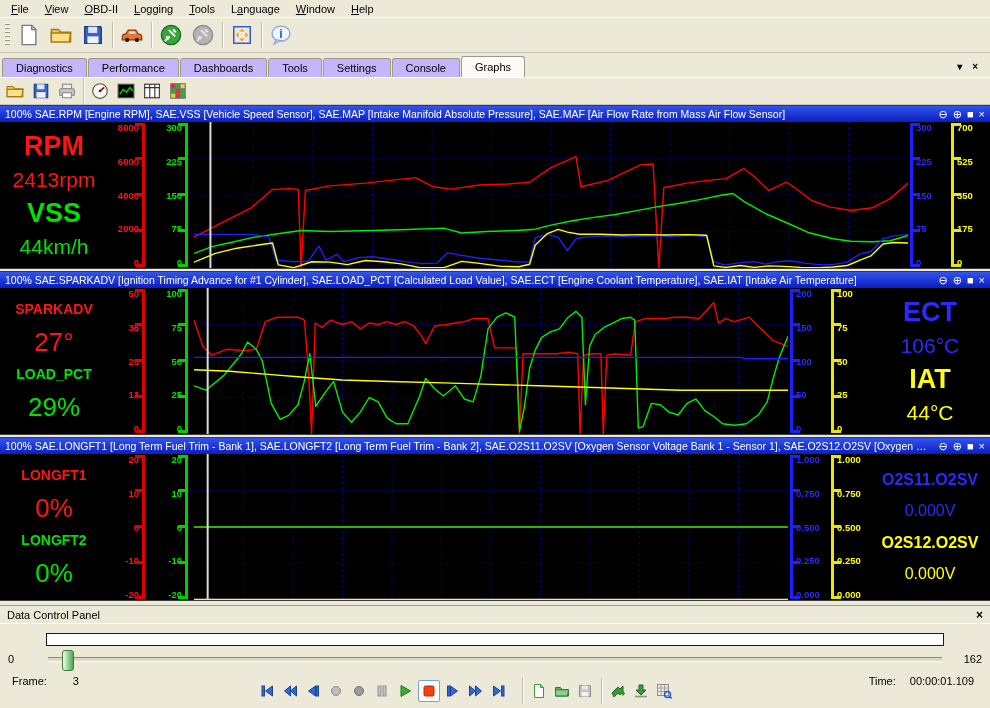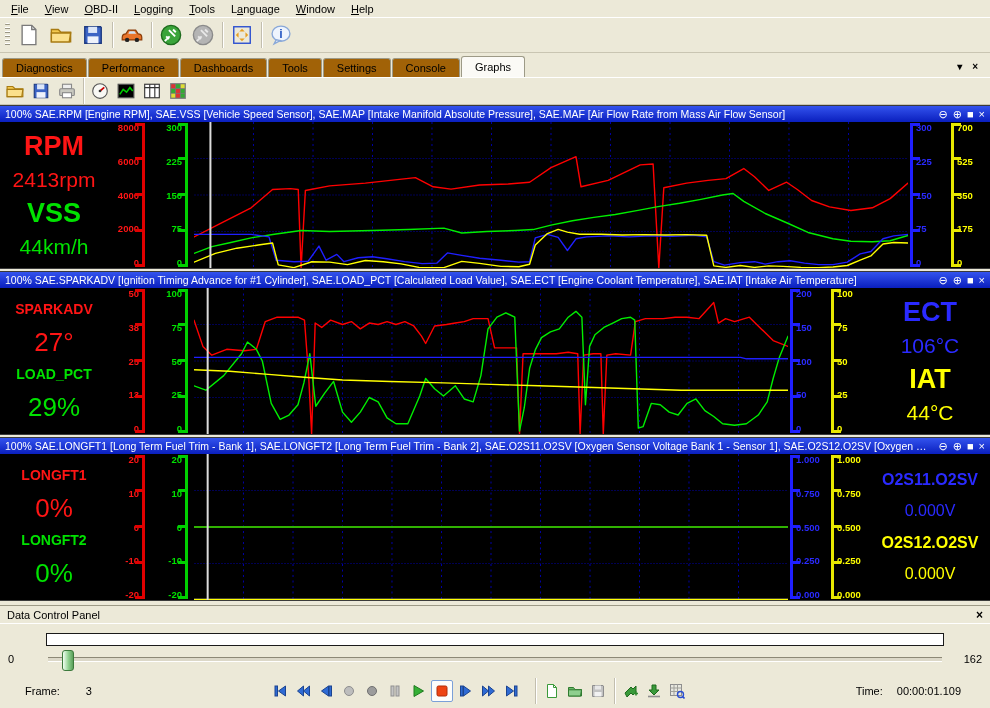--- a/index.html
+++ b/index.html
@@ -9,21 +9,21 @@
   .menubar{height:17px;display:flex;align-items:center;padding-left:3px}
   .mi{padding:2px 8px;cursor:default}
   
   .toolbar{height:35px;display:flex;align-items:center;padding-left:2px;border-bottom:1px solid #c9c5b2;box-shadow:0 1px 0 #fff inset}
   .grip{width:5px;height:24px;margin:0 3px;background:repeating-linear-gradient(#fff 0 1px,#9a9684 1px 2px,transparent 2px 4px);border-radius:2px}
   .tbtn{width:32px;height:30px;display:flex;align-items:center;justify-content:center}
   .tbtn svg{width:22px;height:22px}
   .tsep{width:1px;height:26px;background:#c2beae;margin:0 3px;box-shadow:1px 0 0 #fff}
   
   .tabbar{height:22px;display:flex;align-items:flex-end;padding:2px 4px 0 2px;border-bottom:1px solid #fff}
-  .tab{padding:3px 13px 3px;border:1px solid #9d9a87;border-bottom:none;border-radius:3px 3px 0 0;background:#a16207;margin-right:1px}
+  .tab{padding:3px 13px 3px;border:1px solid #9d9a87;border-bottom:none;border-radius:3px 3px 0 0;background:#c4b5fd;margin-right:1px}
   .tab.active{background:#fbfaf6;font-weight:normal;padding-top:4px;padding-bottom:4px}
   .tabctl{margin-left:auto;display:flex;gap:10px;padding:0 8px 5px 0;font-weight:bold;font-size:10px}
   
   .gtoolbar{height:26px;display:flex;align-items:center;padding-left:2px;border-bottom:1px solid #c9c5b2}
   .gtbtn{width:26px;height:24px;display:flex;align-items:center;justify-content:center}
   .gtbtn svg{width:18px;height:18px}
   
   .graphs{background:#ece9d8}
   .graph{border:1px solid #3a3a3a;border-left:none;border-right:none;margin-bottom:2px;background:#000}
   .gtitle{height:16px;background:linear-gradient(#3353ee,#0a1fbe);color:#fff;display:flex;align-items:center;padding:0 5px;white-space:nowrap;font-size:10.5px}
@@ -64,21 +64,21 @@
   
   .dcp{margin-top:4px;border-top:1px solid #9d9a87;background:#ece9d8}
   .dcph{height:17px;display:flex;align-items:center;padding:0 7px;border-bottom:1px solid #fff}
   .dcph .x{margin-left:auto;font-weight:bold;font-size:12px;cursor:default}
   .progress{height:11px;background:#fff;border:1px solid #1a1a1a;margin:9px 46px 3px 46px}
   .sliderrow{display:flex;align-items:center;height:20px;padding:0 8px}
   .smin,.smax{width:34px;font-size:11px}
   .smax{text-align:right}
   .strack{flex:1;height:3px;background:#dcd8c8;border-top:1px solid #8c8876;border-bottom:1px solid #fff;margin:0 6px;position:relative}
   .sthumb{position:absolute;left:1.6%;top:-8px;width:10px;height:19px;background:linear-gradient(90deg,#f2fff2,#8fd08f 55%,#5aa05a);border:1px solid #3c7a3c;border-radius:3px}
-  .transport{display:flex;align-items:center;height:32px;padding:0 25px;margin-top:6px}
+  .transport{display:flex;height:32px;padding:0 12px;margin-top:6px}
   .flabel{font-size:11px}
   .fval{margin-left:26px;font-size:11px}
   .tgroup{display:flex;align-items:center;gap:3px;margin-left:178px}
   .tb{width:20px;height:20px;display:flex;align-items:center;justify-content:center}
   .tb svg{width:16px;height:16px}
   .tb.stop-active{border:1px solid #7ba0d8;background:#fdfdfb;border-radius:2px}
   .fgroup{display:flex;align-items:center;gap:3px;margin-left:10px}
   .timegroup{margin-left:auto;display:flex;gap:14px;padding-right:4px;font-size:11px}
 </style>
 </head>

